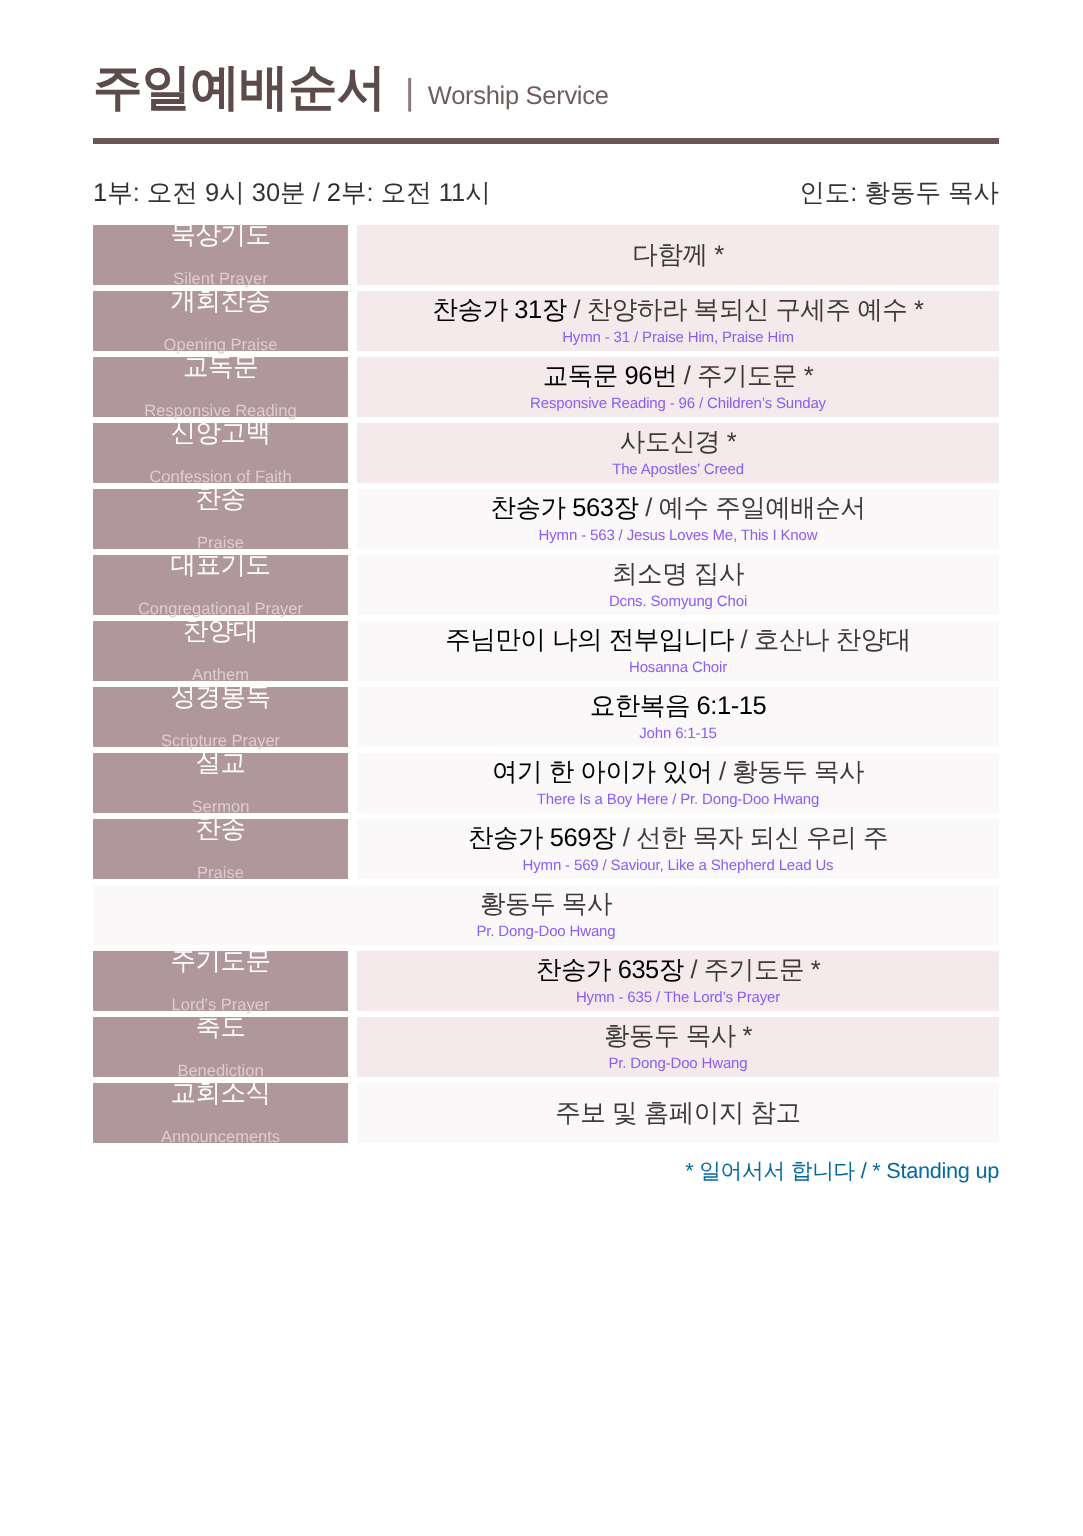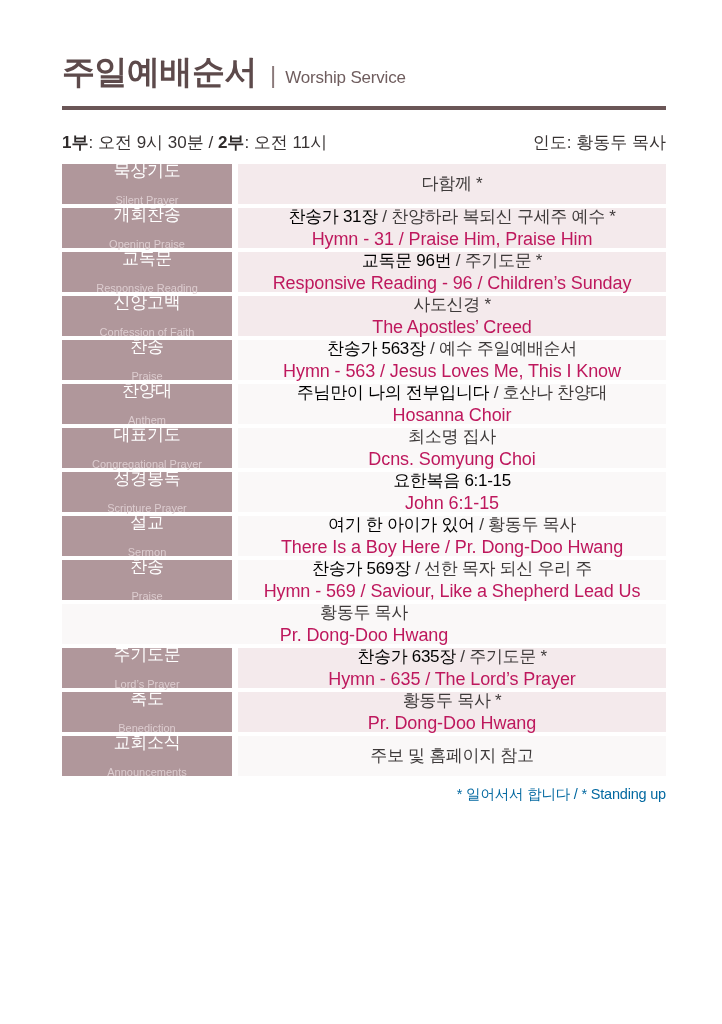--- a/index.html
+++ b/index.html
@@ -16,41 +16,40 @@
     background: #ffffff;
   }
   
   .title-line {
     display: flex; align-items: baseline;
     white-space: pre;
   }
   .title-ko {
     font-size: 33px; font-weight: 700; color: #5d4a4b;
     letter-spacing: -0.5px;
-    margin-top: 14px;
   }
   .title-sep {
     font-size: 24px; color: #8a797a; font-weight: 300;
     margin: 0 9px 0 13px;
   }
   .title-en {
     font-size: 17px; color: #6f5d5e; font-weight: 400;
     letter-spacing: -0.2px;
   }
   .rule {
     margin-top: 11px; height: 4px; background: #6b5657;
   }
   
   .info-row {
     margin-top: 21px;
     display: flex; justify-content: space-between; align-items: baseline;
     font-size: 17px; color: #383333;
     white-space: pre;
   }
-  .info-row b { font-weight: 700; color: #2f2b2b; }
+  .info-row b { font-weight: 400; color: #2f2b2b; }
   
   .svc-table { margin-top: 10px; }
   .row {
     display: flex; gap: 6px; margin-bottom: 4px;
     height: 40px;
   }
   .cell-label {
     width: 170px; flex: 0 0 170px;
     background: #b0979b;
     display: flex; flex-direction: column; justify-content: center; align-items: center;
@@ -70,21 +69,21 @@
     text-align: center;
     background: #faf8f8;
   }
   .row.highlight .cell-content { background: #f4eaec; }
   .main {
     font-size: 17px; color: #3e3a3a; line-height: 1.25;
     white-space: pre-wrap; letter-spacing: -0.3px;
   }
   .main .main-bold { font-weight: 400; color: #000000; }
   .sub {
-    font-size: 18px; color: #be185d; margin-top: 2px; line-height: 1.2;
+    font-size: 10px; color: #8b5cf6; margin-top: 2px; line-height: 1.2;
     letter-spacing: -0.1px;
   }
   
   .footnote {
     margin-top: 9px;
     text-align: right;
     font-size: 14.5px; color: #0369a1;
     letter-spacing: -0.2px;
   }
 </style>
@@ -158,42 +157,42 @@
       <div class="label-en">Praise</div>
     </div>
     <div class="cell-content">
       <div class="main"><span class="main-bold">찬송가 563장</span><span class="main-rest"> / 예수 주일예배순서</span></div>
       <div class="sub">Hymn - 563 / Jesus Loves Me, This I Know</div>
     </div>
   </div>
 
   <div class="row">
     <div class="cell-label">
+      <div class="label-ko">대표기도</div>
+      <div class="label-en">Congregational Prayer</div>
+    </div>
+    <div class="cell-content">
+      <div class="main"><span class="main-rest">최소명 집사</span></div>
+      <div class="sub">Dcns. Somyung Choi</div>
+    </div>
+  </div>
+
+  <div class="row">
+    <div class="cell-label">
       <div class="label-ko">찬양대</div>
       <div class="label-en">Anthem</div>
     </div>
     <div class="cell-content">
       <div class="main"><span class="main-bold">주님만이 나의 전부입니다</span><span class="main-rest"> / 호산나 찬양대</span></div>
       <div class="sub">Hosanna Choir</div>
     </div>
   </div>
 
   <div class="row">
     <div class="cell-label">
-      <div class="label-ko">대표기도</div>
-      <div class="label-en">Congregational Prayer</div>
-    </div>
-    <div class="cell-content">
-      <div class="main"><span class="main-rest">최소명 집사</span></div>
-      <div class="sub">Dcns. Somyung Choi</div>
-    </div>
-  </div>
-
-  <div class="row">
-    <div class="cell-label">
       <div class="label-ko">성경봉독</div>
       <div class="label-en">Scripture Prayer</div>
     </div>
     <div class="cell-content">
       <div class="main"><span class="main-bold">요한복음 6:1-15</span></div>
       <div class="sub">John 6:1-15</div>
     </div>
   </div>
 
   <div class="row">

